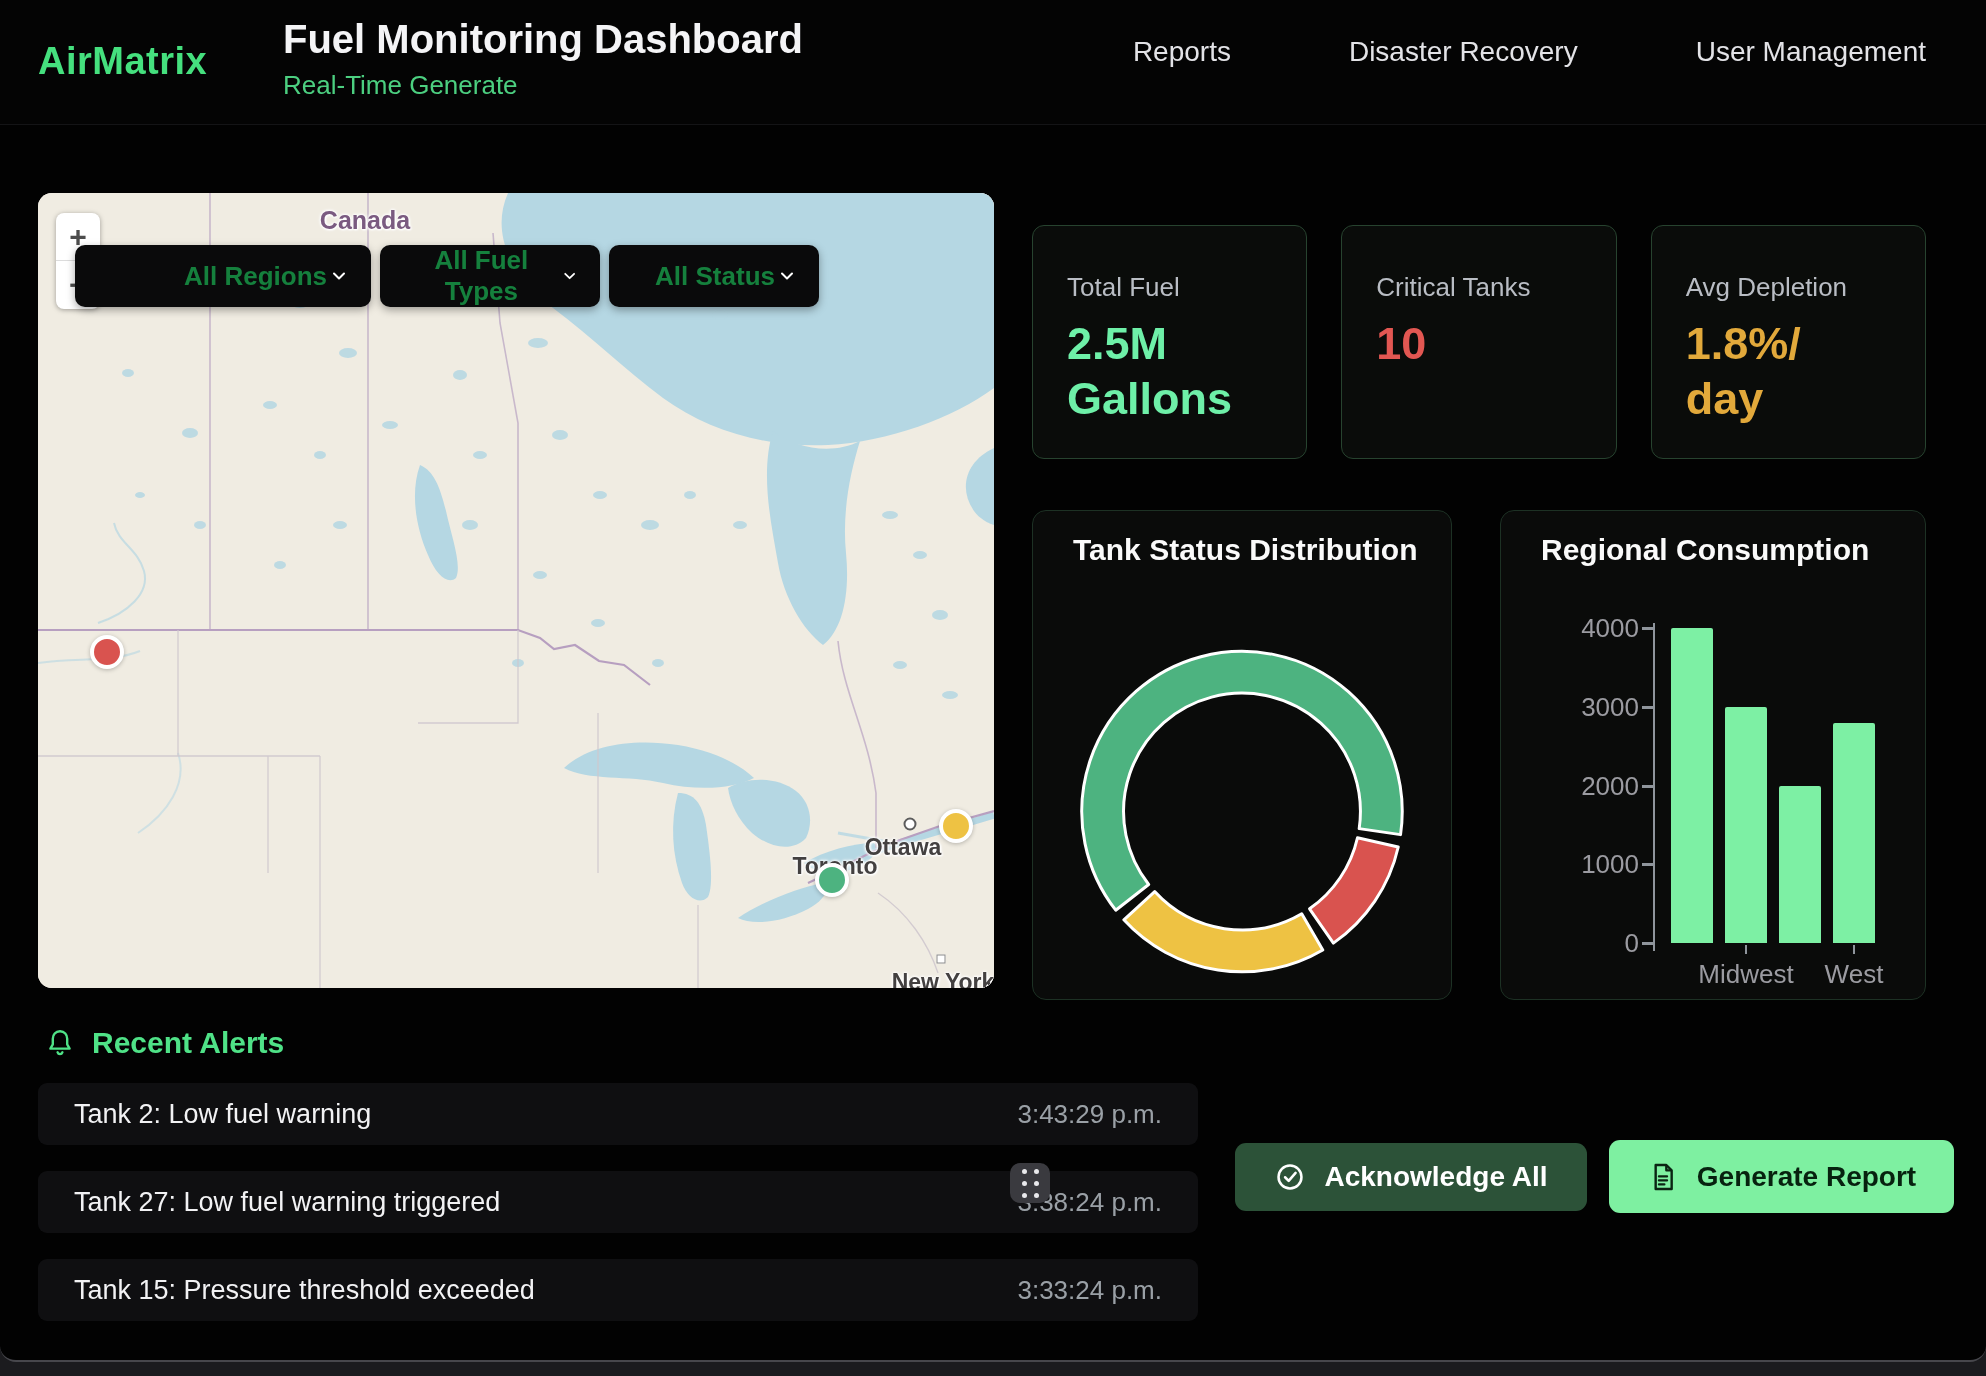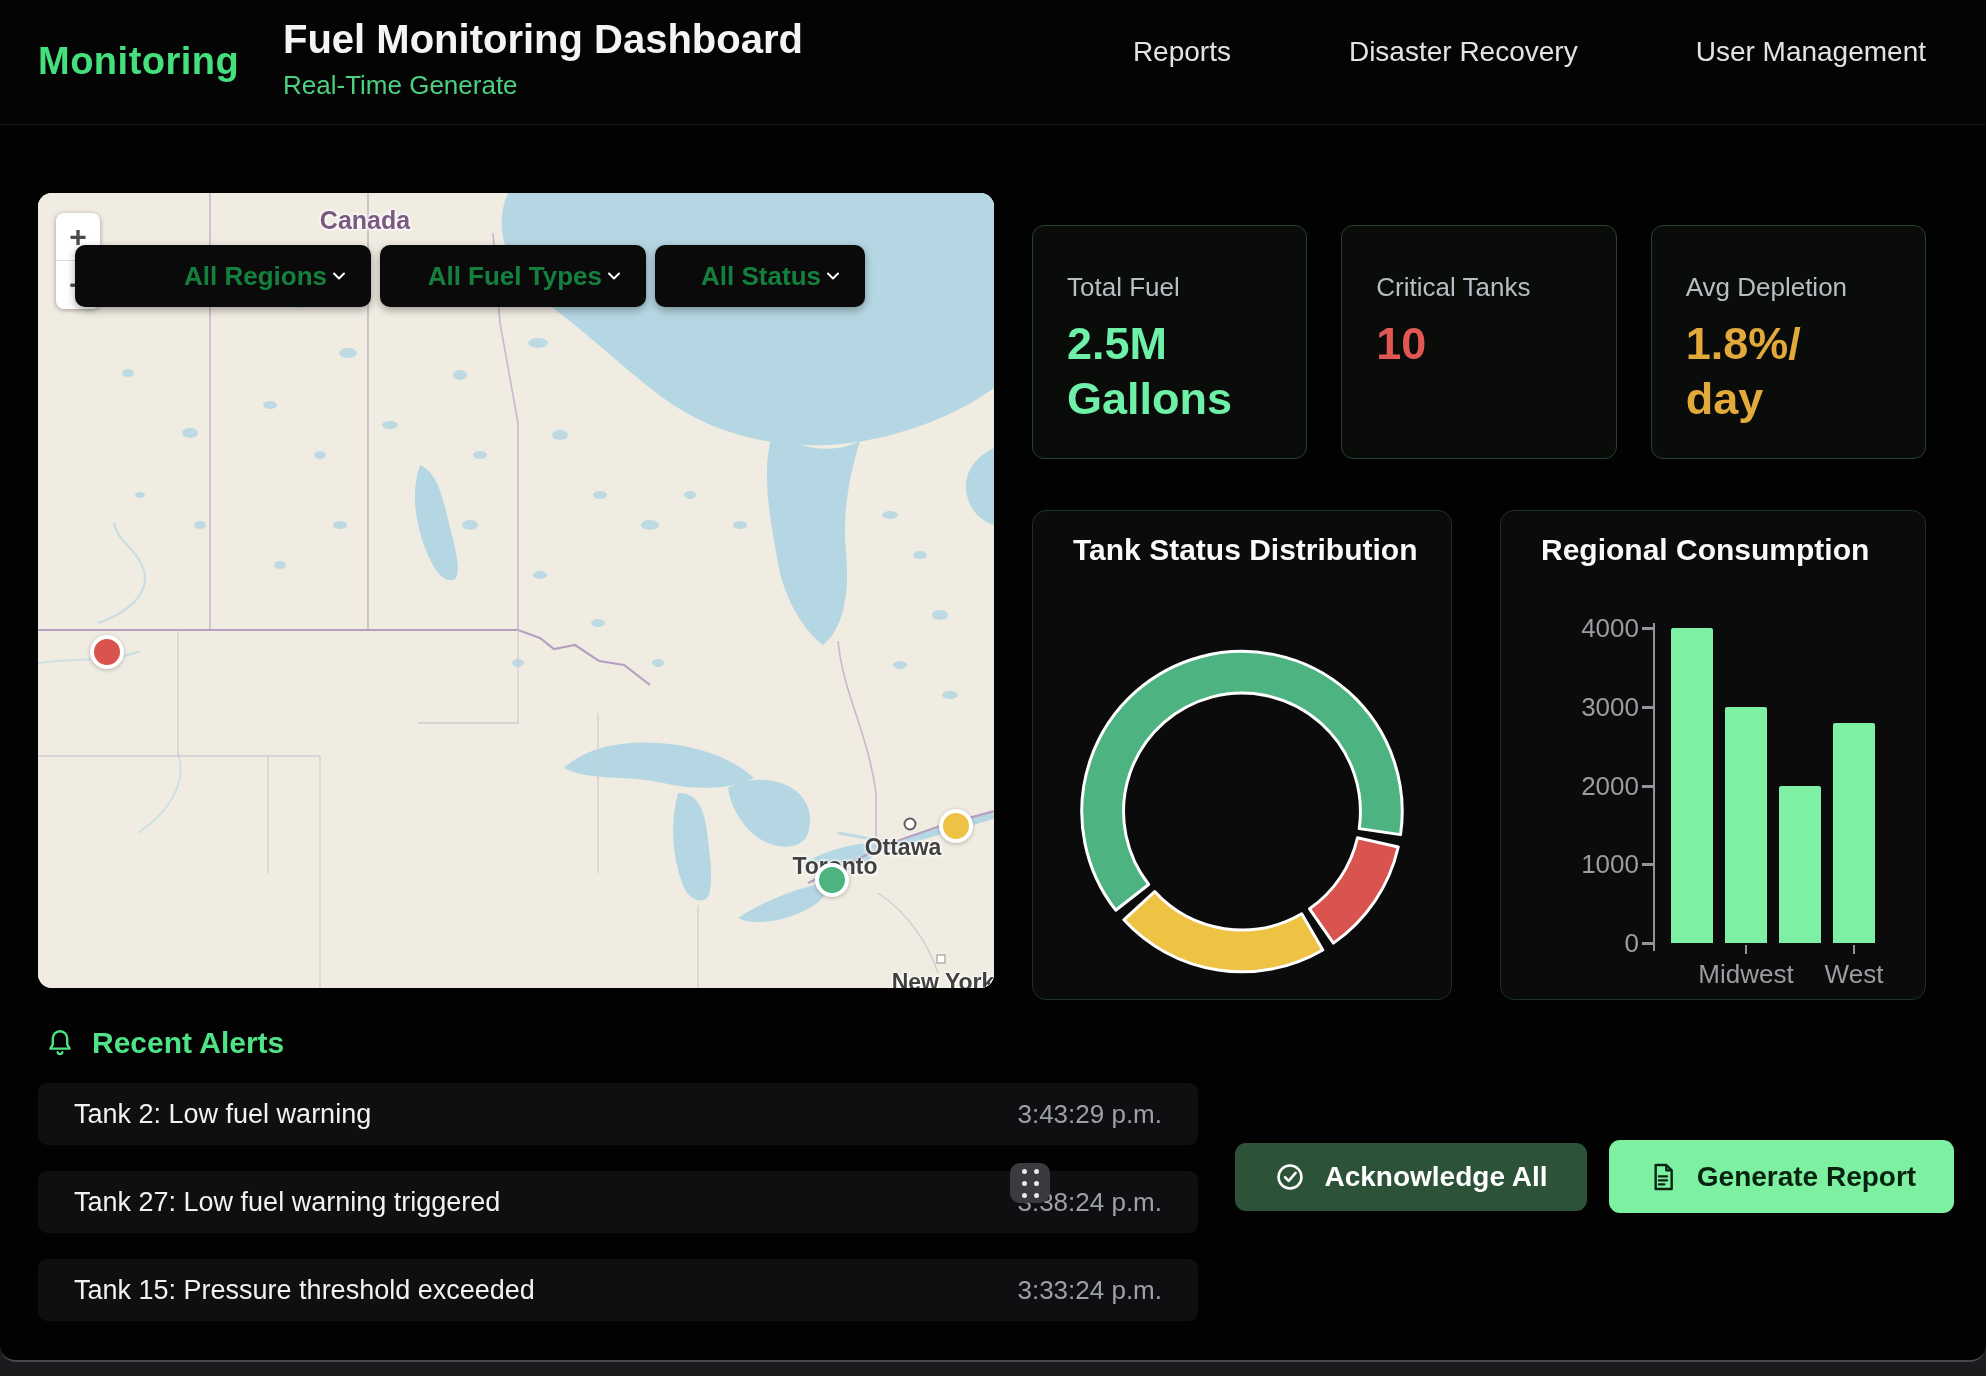--- a/index.html
+++ b/index.html
@@ -27,21 +27,21 @@
   .city-glyph-square { position:absolute; width:9px; height:9px; border:1.5px solid #8a8a8a; background:#fff; transform:translate(-50%,-50%); }
   .fuel-marker { position:absolute; width:34px; height:34px; border-radius:50%; border:4px solid #fff; transform:translate(-50%,-50%); box-shadow:0 1px 4px rgba(0,0,0,.25); cursor:pointer; }
   .zoom-ctl { position:absolute; left:18px; top:20px; width:44px; height:96px; background:#fff; border-radius:8px; box-shadow:0 1px 5px rgba(0,0,0,.35); z-index:2; }
   .zoom-btn { width:44px; height:48px; display:flex; align-items:center; justify-content:center; font-size:30px; font-weight:700; color:#4c4c4c; cursor:pointer; }
   .zoom-ctl .zoom-btn:first-child { border-bottom:1px solid #dcdcdc; }
   .filters { position:absolute; left:37px; top:52px; display:flex; gap:9px; z-index:3; }
   .filter { height:62px; background:#0a0a0b; border:none; border-radius:10px; color:#15803d; display:flex; align-items:center;
             justify-content:flex-end; padding:0 20px 0 24px; font-size:26px; font-weight:700; font-family:inherit;
             box-shadow:0 3px 8px rgba(0,0,0,.35); cursor:pointer; }
   .filters .filter:nth-child(1){ width:296px; }
-  .filters .filter:nth-child(2){ width:266px; }
+  .filters .filter:nth-child(2){ width:220px; }
   .filters .filter:nth-child(3){ width:210px; }
   .drag-handle { position:absolute; left:972px; top:972px; width:40px; height:40px; border-radius:10px; background:#3a3a3f;
                  display:grid; grid-template-columns:repeat(2,8px); grid-auto-rows:8px; gap:4px; place-content:center; z-index:4; cursor:grab; }
   .drag-handle i { width:5px; height:5px; border-radius:50%; background:#e9e9ec; justify-self:center; align-self:center; }
 
   
   .stats-row { position:absolute; left:1032px; top:225px; width:894px; height:234px; display:flex; gap:34px; }
   .stat-card { flex:1; background:#0a0c0a; border:1.5px solid #27432f; border-radius:12px; padding:46px 34px; }
   .stat-label { font-size:26px; font-weight:500; color:#b9bdc4; }
   .stat-value { margin-top:14px; font-size:45px; font-weight:700; line-height:1.22; white-space:pre-line; }
@@ -72,21 +72,21 @@
   .btn { position:absolute; display:flex; align-items:center; justify-content:center; gap:18px; border:none; border-radius:11px; font-family:inherit; font-size:28px; font-weight:700; cursor:pointer; }
   .btn-ack { left:1235px; top:1143px; width:352px; height:68px; background:#2c5238; color:#fff; }
   .btn-report { left:1609px; top:1140px; width:345px; height:73px; background:#7ef0a1; color:#07220f; }
 </style>
 </head>
 <body>
 
 <div class="app">
 
   <header class="topbar">
-    <div class="brand">Monitoring</div>
+    <div class="brand">AirMatrix</div>
     <div class="title-block">
       <div class="page-title">Fuel Monitoring Dashboard</div>
       <div class="page-subtitle">Real-Time Generate</div>
     </div>
     <nav class="nav" id="nav">
         <span class="nav-item">Reports</span>
         <span class="nav-item">Disaster Recovery</span>
         <span class="nav-item">User Management</span>
       </nav>
   </header>

